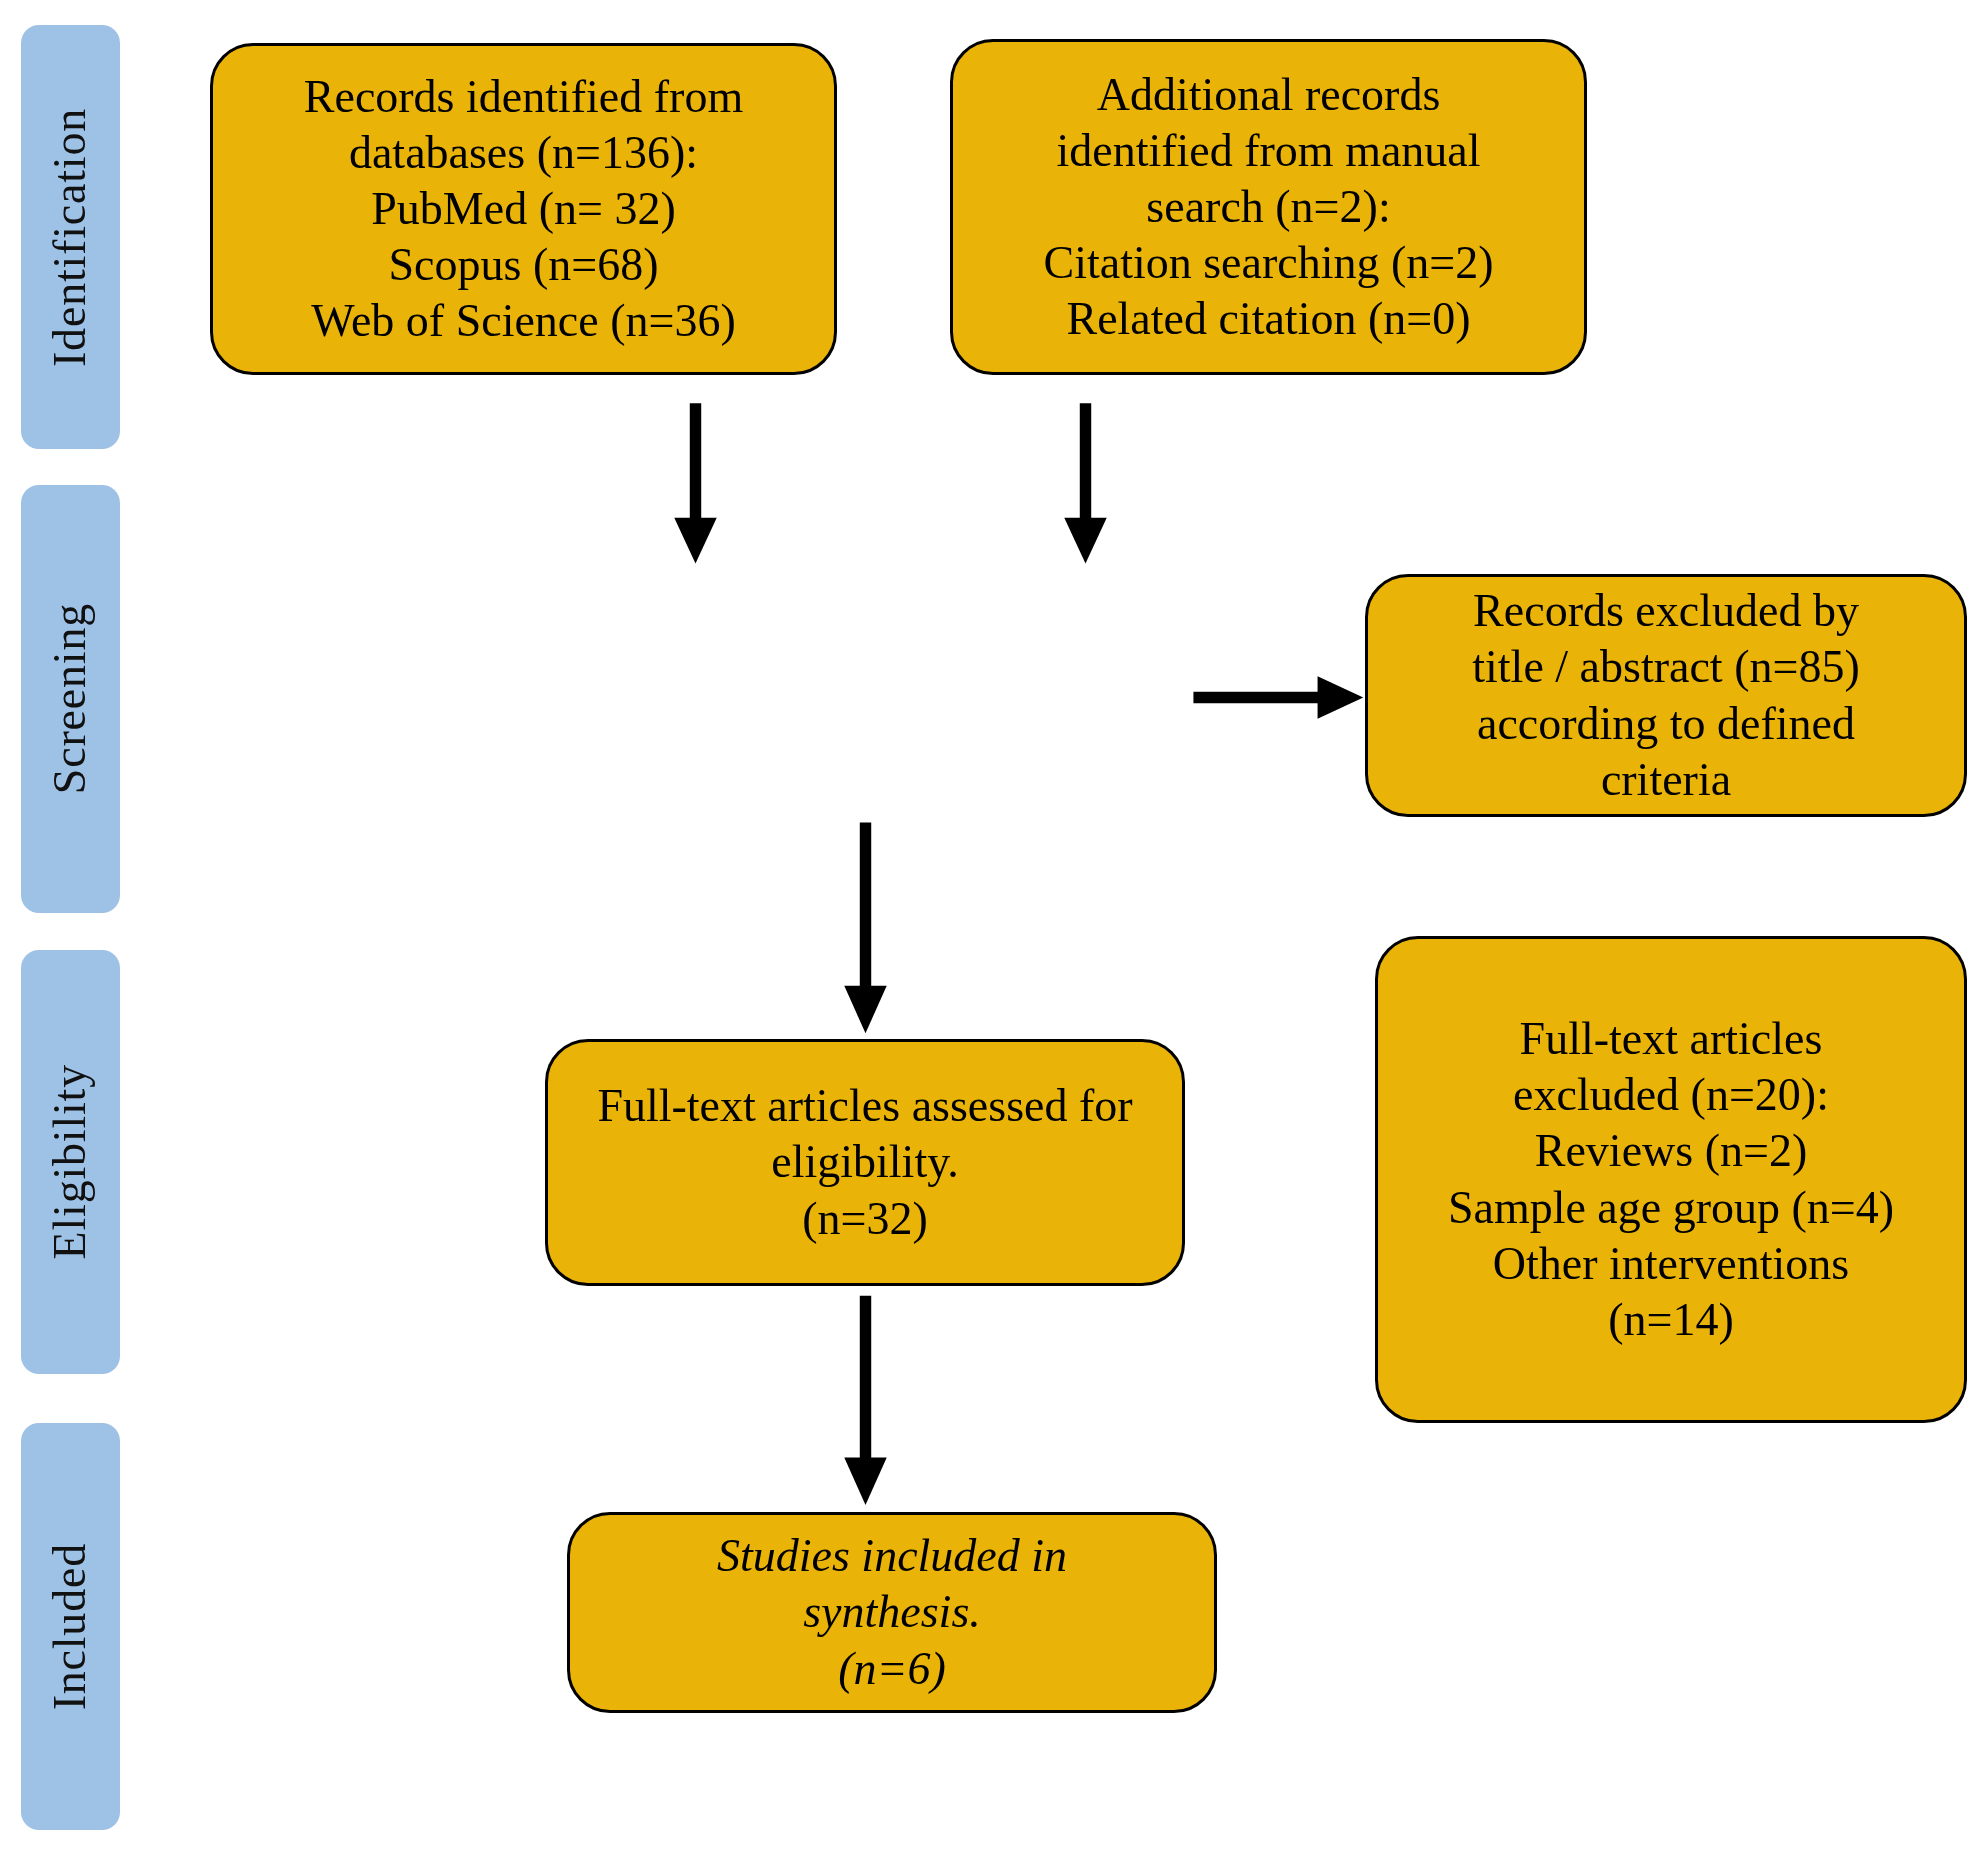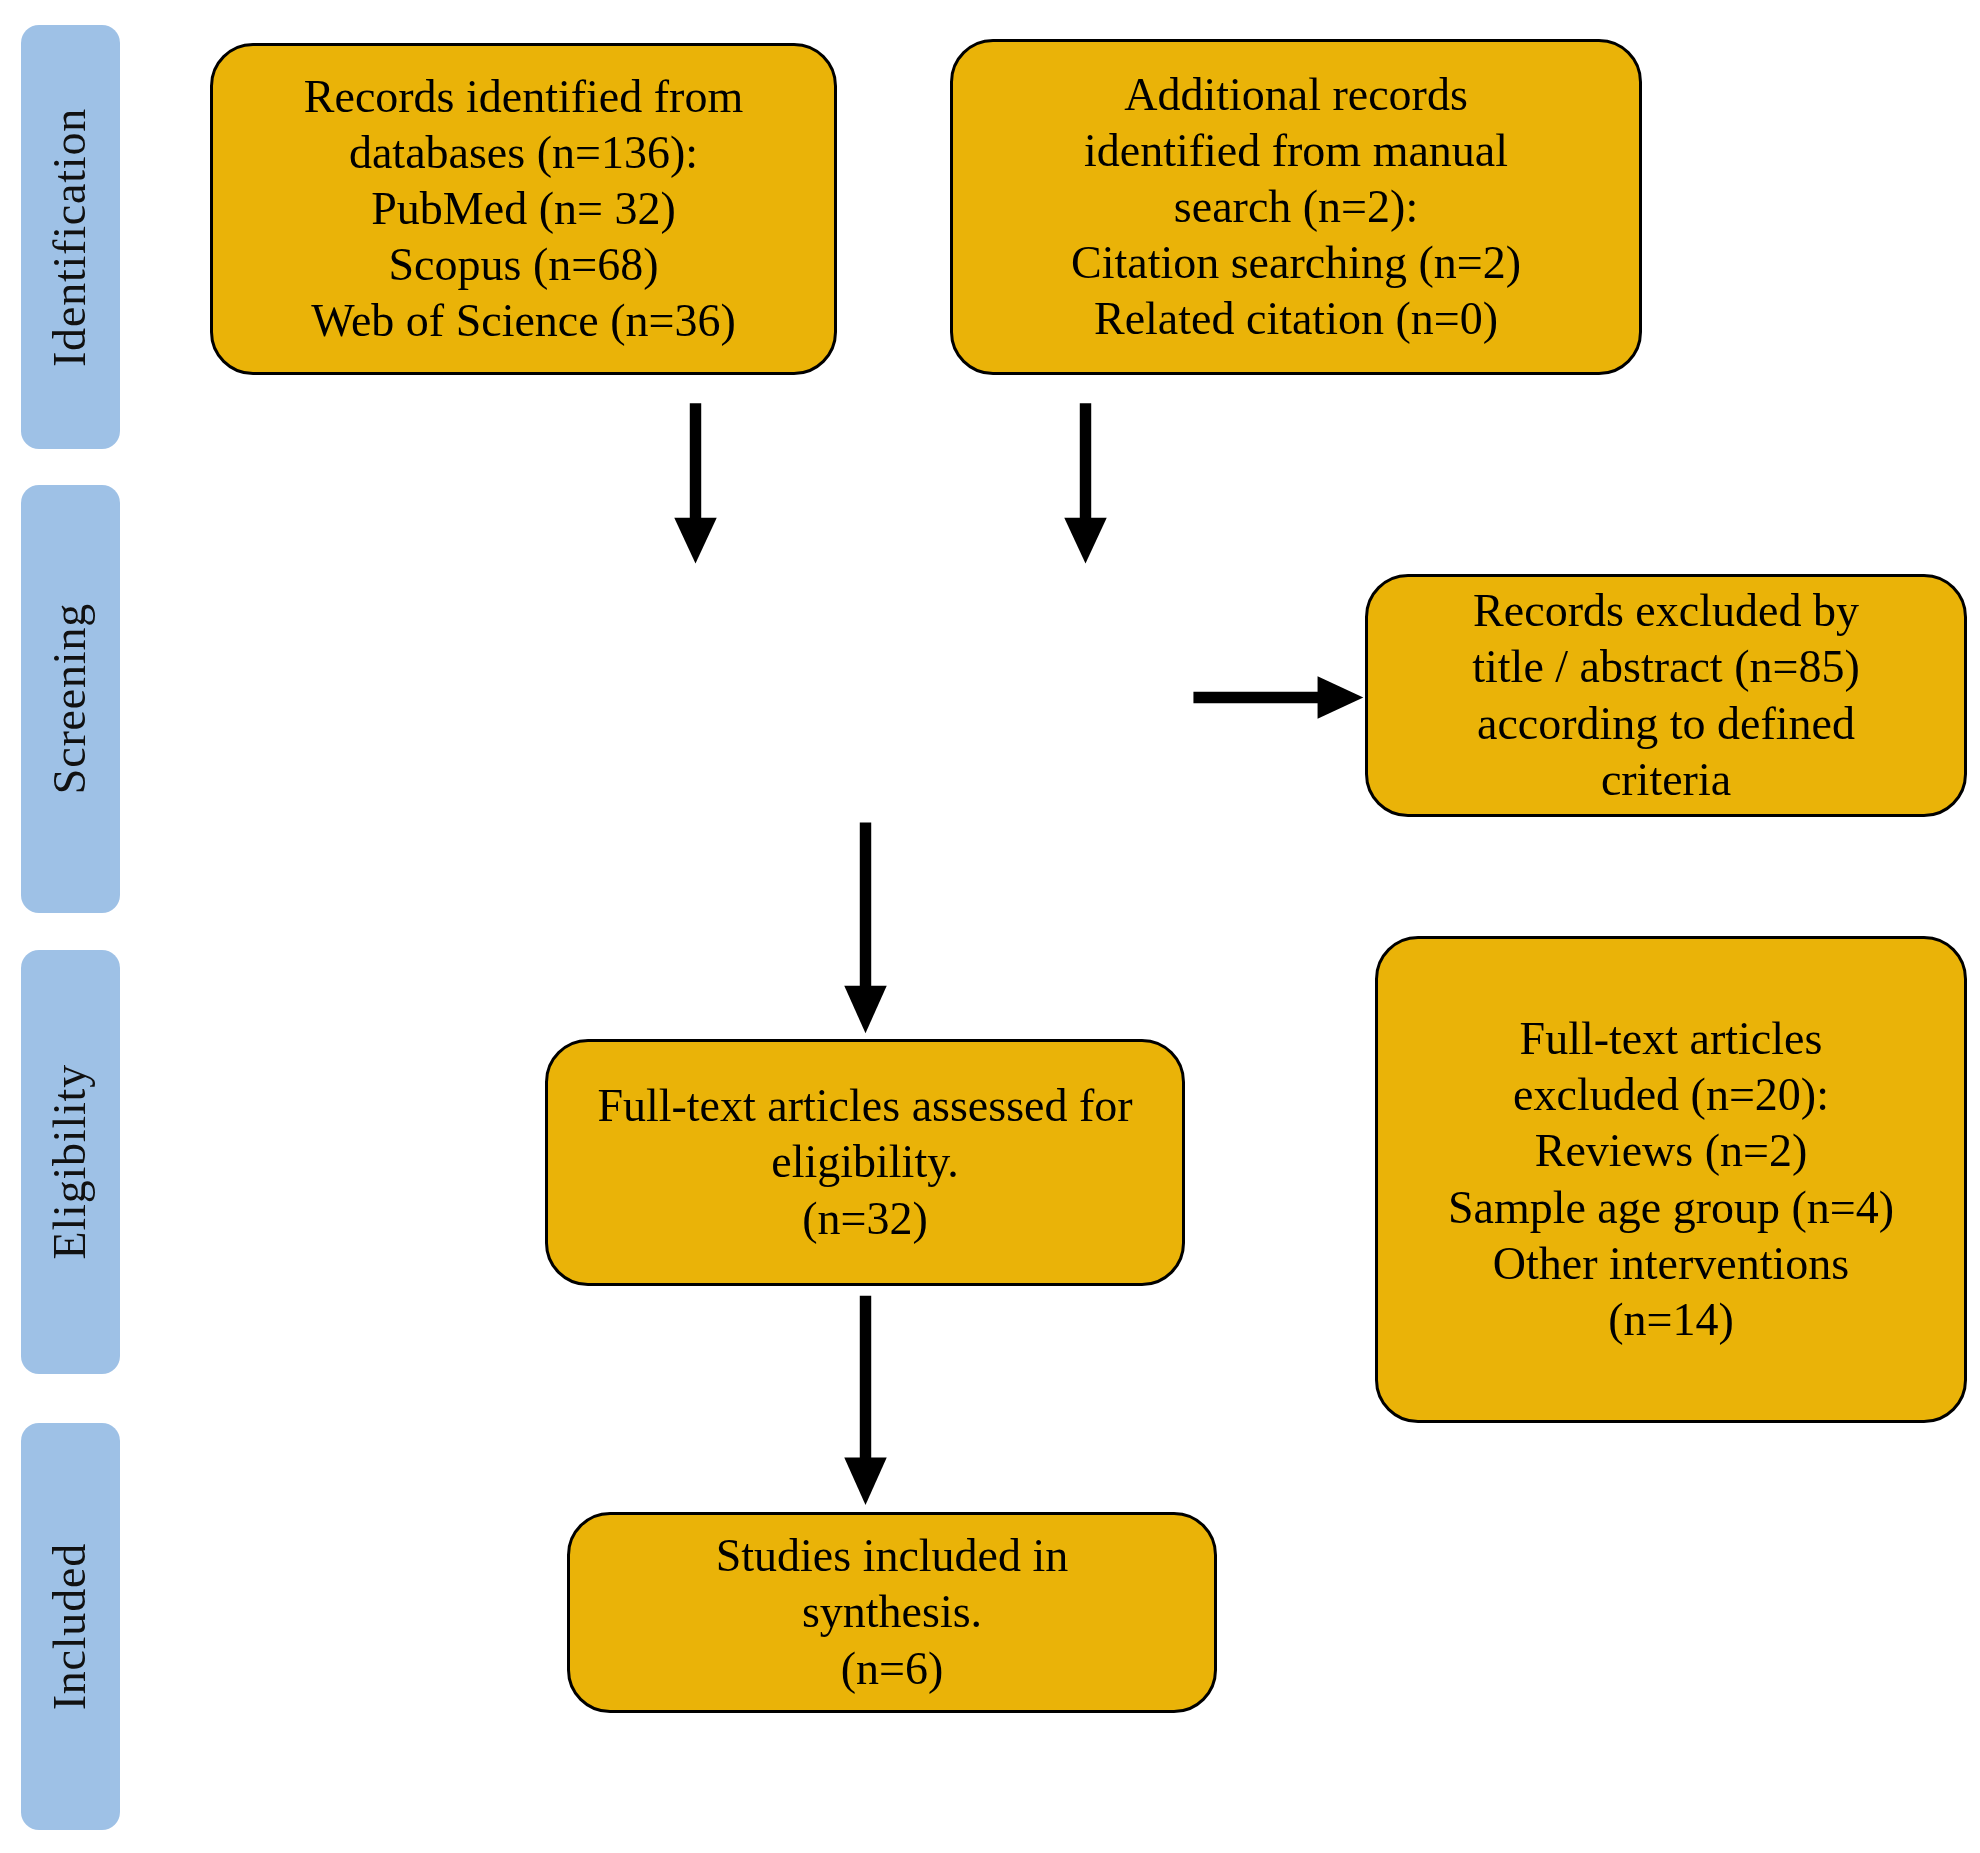--- a/index.html
+++ b/index.html
@@ -89,21 +89,21 @@
   </div>
 
   <div class="flow-box" style="left:210px; top:43px; width:627px; height:332px;">
     <div class="box-text">Records identified from
 databases (n=136):
 PubMed (n= 32)
 Scopus (n=68)
 Web of Science (n=36)</div>
   </div>
 
-  <div class="flow-box" style="left:950px; top:39px; width:692px; height:336px;">
+  <div class="flow-box" style="left:950px; top:39px; width:637px; height:336px;">
     <div class="box-text">Additional records
 identified from manual
 search (n=2):
 Citation searching (n=2)
 Related citation (n=0)</div>
   </div>
 
 
   <div class="flow-box" style="left:1365px; top:574px; width:602px; height:243px;">
     <div class="box-text">Records excluded by
@@ -120,21 +120,21 @@
 
   <div class="flow-box" style="left:1375px; top:936px; width:592px; height:487px;">
     <div class="box-text">Full-text articles
 excluded (n=20):
 Reviews (n=2)
 Sample age group (n=4)
 Other interventions
 (n=14)</div>
   </div>
 
-  <div class="flow-box" style="left:567px; top:1512px; width:650px; height:201px;">
+  <div class="flow-box" style="left:567px; top:1512px; width:650px; height:201px;font-style:italic;">
     <div class="box-text">Studies included in
 synthesis.
 (n=6)</div>
   </div>
 
   <div class="arrow" style="left:671px; top:403px; width:49px; height:164px;">
     <svg width="49" height="164" viewBox="0 0 60 200">
       <line x1="30" y1="0" x2="30" y2="160" stroke="#000" stroke-width="14"></line>
       <polygon points="30,196 4,140 56,140" fill="#000"></polygon>
     </svg>

